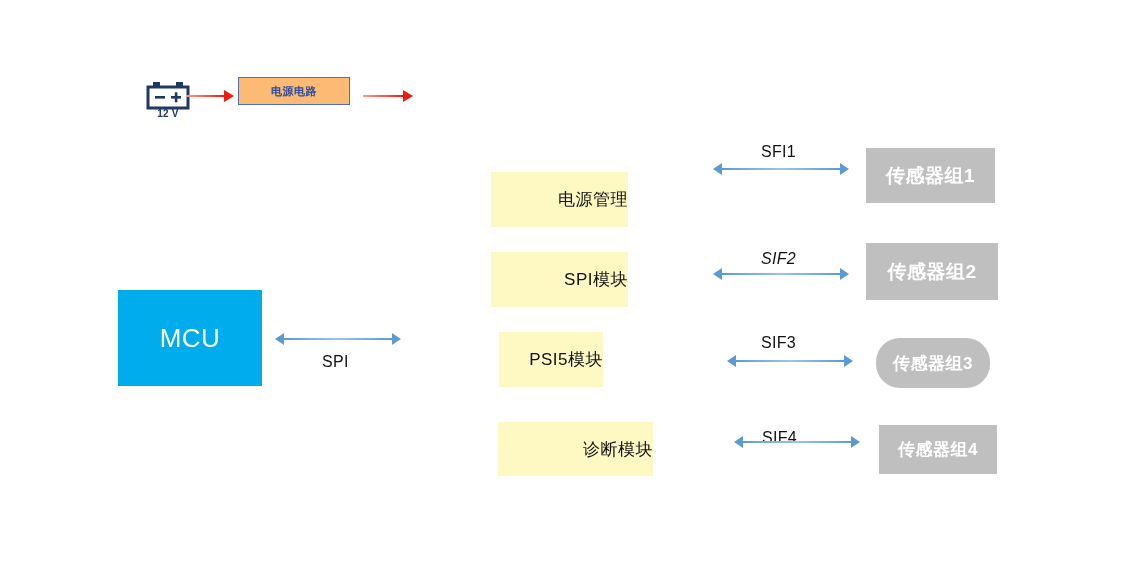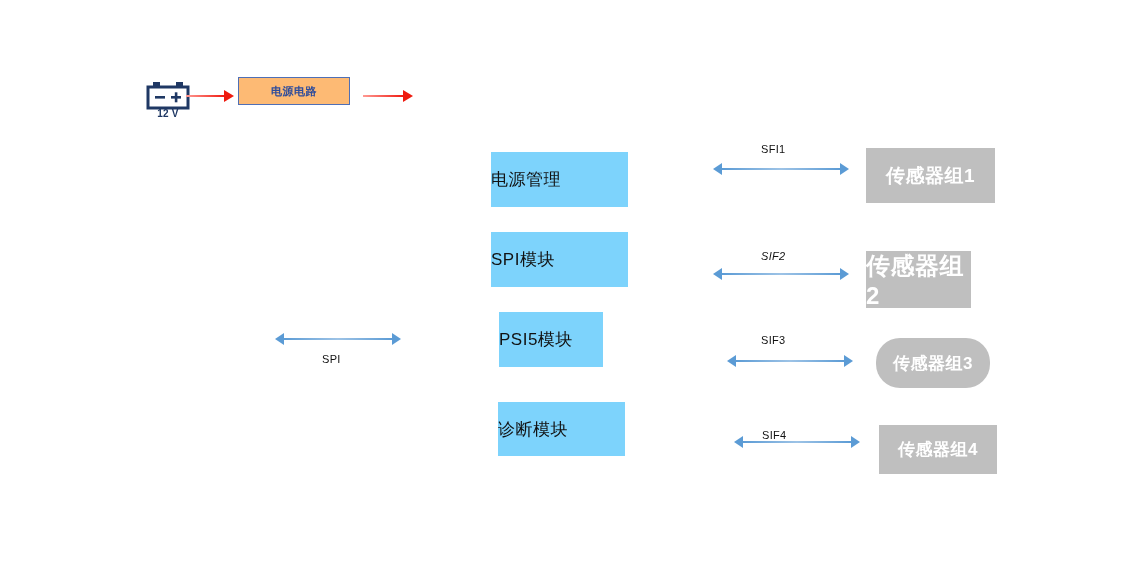--- a/index.html
+++ b/index.html
@@ -45,28 +45,28 @@
   
   .chip{
     position:absolute;left:415px;top:86px;width:293px;height:411px;
     background:#00ACEC;
   }
   .chip-title{
     position:absolute;left:0;top:18px;width:100%;
     text-align:center;color:#ffffff;font-size:24px;letter-spacing:.5px;
   }
   .module{
-    position:absolute;background:#7dd3fc;
-    display:flex;align-items:center;justify-content:flex-start;
-    color:#111111;font-size:17px;letter-spacing:.5px;
+    position:absolute;background:#fef9c3;
+    display:flex;align-items:center;justify-content:flex-end;
+    color:#111111;font-size:17px;letter-spacing:.5px;margin-top:20px;
   }
   .m-power{left:491px;top:152px;width:137px;height:55px;}
   .m-spi{left:491px;top:232px;width:137px;height:55px;}
   .m-psi5{left:499px;top:312px;width:104px;height:55px;}
-  .m-diag{left:498px;top:402px;width:127px;height:54px;}
+  .m-diag{left:498px;top:402px;width:127px;height:54px;padding-left:28px;}
 
   
   .mcu{
     position:absolute;left:118px;top:290px;width:144px;height:96px;
     background:#00ACEC;display:flex;align-items:center;justify-content:center;
   }
   .mcu span{color:#ffffff;font-size:26px;letter-spacing:.5px;}
 
   
   .d-arrow{position:absolute;height:12px;}
@@ -78,32 +78,32 @@
     position:absolute;left:0;top:0;width:0;height:0;
     border-top:6px solid transparent;border-bottom:6px solid transparent;
     border-right:9px solid #5B9BD5;
   }
   .d-arrow .head-r{
     position:absolute;right:0;top:0;width:0;height:0;
     border-top:6px solid transparent;border-bottom:6px solid transparent;
     border-left:9px solid #5B9BD5;
   }
   .arrow-label{
-    position:absolute;font-size:11px;color:#111111;
+    position:absolute;font-size:16px;color:#111111;
     font-weight:normal;letter-spacing:.3px;white-space:nowrap;
   }
 
   
   .sensor{
     position:absolute;background:#BFBFBF;
     display:flex;align-items:center;justify-content:center;
     color:#ffffff;font-weight:bold;letter-spacing:.5px;
   }
   .s1{left:866px;top:148px;width:129px;height:55px;font-size:19px;}
-  .s2{left:866px;top:251px;width:105px;height:57px;font-size:24px;}
+  .s2{left:866px;top:243px;width:132px;height:57px;font-size:19px;}
   .s3{left:876px;top:338px;width:114px;height:50px;font-size:17px;border-radius:24px;}
   .s4{left:879px;top:425px;width:118px;height:49px;font-size:17px;}
 </style>
 </head>
 <body>
 
 <div id="canvas">
 
   <div class="battery-wrap">
     <svg width="50" height="32" viewBox="0 0 50 32" aria-hidden="true">
@@ -138,20 +138,23 @@
   <div class="module m-spi">
     <span>SPI模块</span>
   </div>
   <div class="module m-psi5">
     <span>PSI5模块</span>
   </div>
   <div class="module m-diag">
     <span>诊断模块</span>
   </div>
 
+  <div class="mcu">
+    <span>MCU</span>
+  </div>
 
   <div class="arrow-label" style="left:322px;top:314px;margin-top:39px;">SPI</div>
   <div class="d-arrow" style="left:275px;top:333px;width:126px;">
     <div class="head-l"></div>
     <div class="shaft"></div>
     <div class="head-r"></div>
   </div>
 
   <div class="arrow-label" style="left:761px;top:143px;">SFI1</div>
   <div class="d-arrow" style="left:713px;top:163px;width:136px;">

